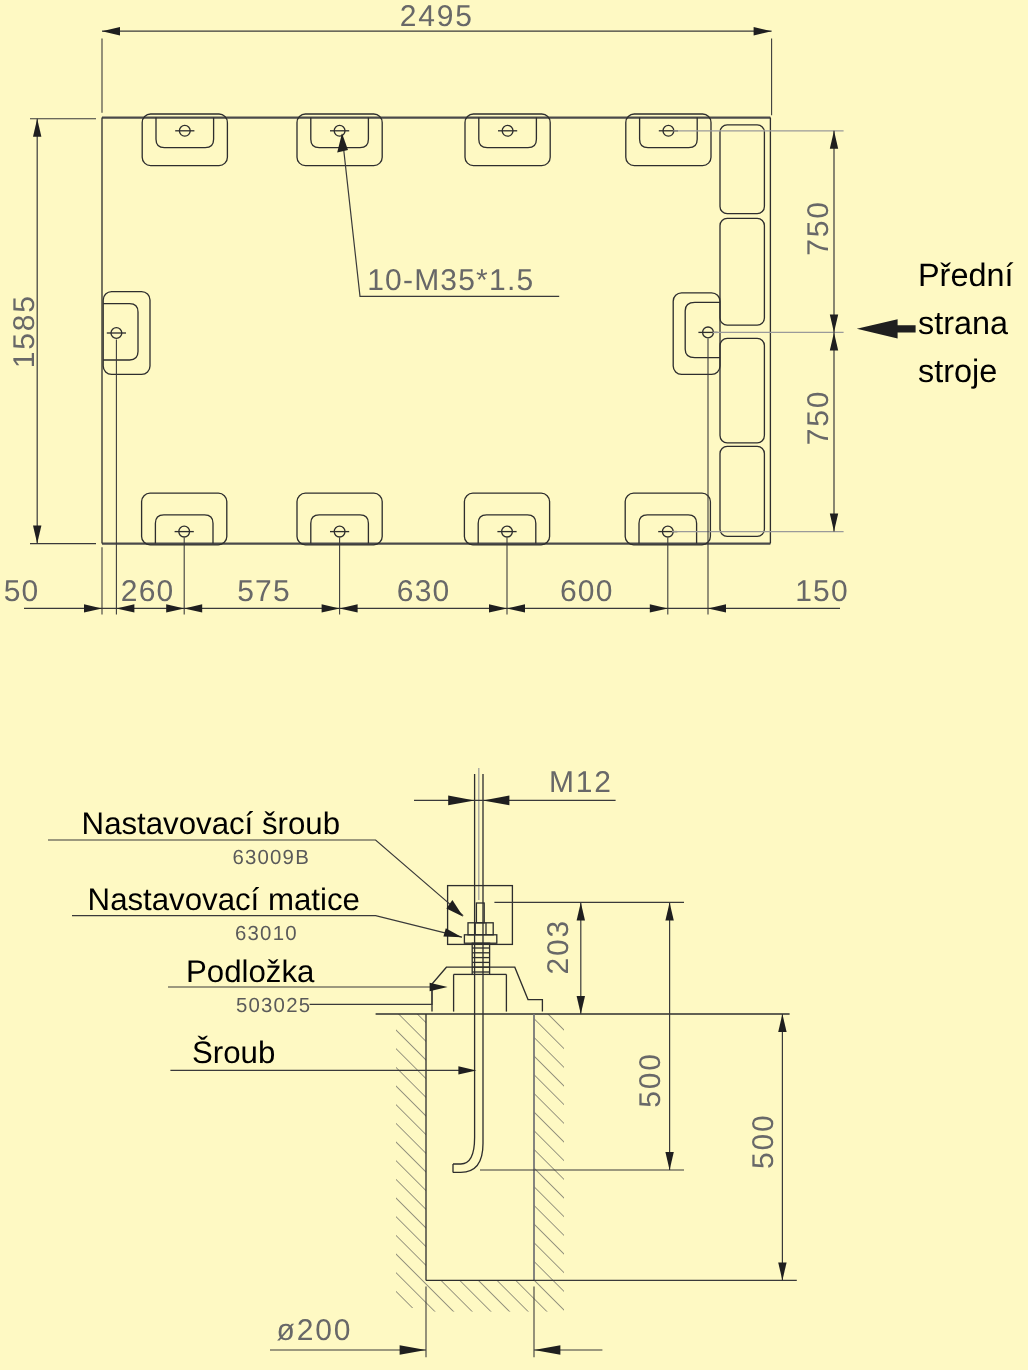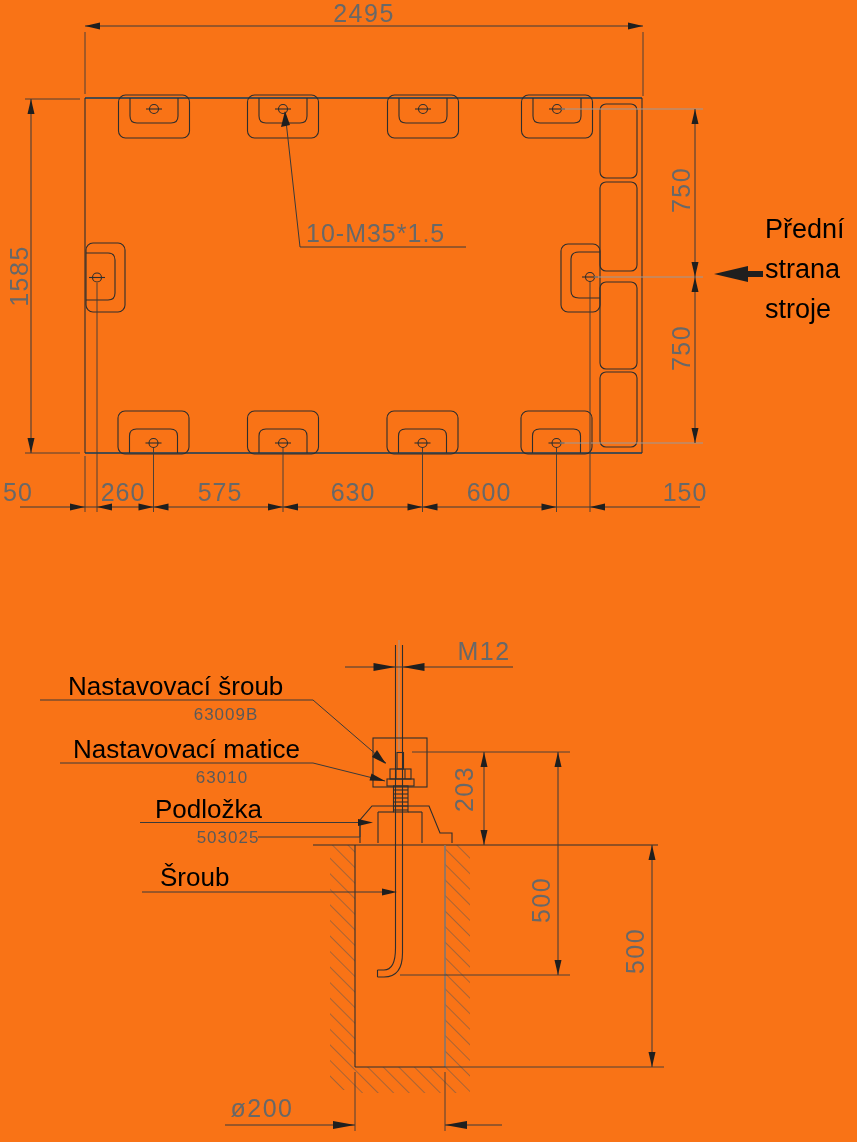--- a/index.html
+++ b/index.html
@@ -1,16 +1,16 @@
 <!DOCTYPE html>
 <html><head>
 <meta charset="utf-8">
 <style>
   html,body{margin:0;padding:0;background:#ffffff;}
-  #canvas{position:relative;width:857px;height:1142px;background:#f97316;overflow:hidden;
+  #canvas{position:relative;width:857px;height:1142px;background:#fef9c3;overflow:hidden;
           font-family:"Liberation Sans", sans-serif;}
   svg{display:block;}
   .dimtxt{font:25px "Liberation Sans", sans-serif;fill:#686868;letter-spacing:1.5px;}
   .dimtxt-sm{font:25px "Liberation Sans", sans-serif;fill:#686868;letter-spacing:1px;}
   .cztxt{font:26px "Liberation Sans", sans-serif;fill:#000;}
   .cztxt-b{font:27px "Liberation Sans", sans-serif;fill:#000;}
   .idtxt{font:17px "Liberation Sans", sans-serif;fill:#5a5a5a;letter-spacing:1px;}
   .geo{stroke:#2e2e2e;stroke-width:1.1;fill:none;}
   .geo-thick{stroke:#4a4a4a;stroke-width:2;fill:none;}
   .ext{stroke:#3a3a3a;stroke-width:0.9;fill:none;}

